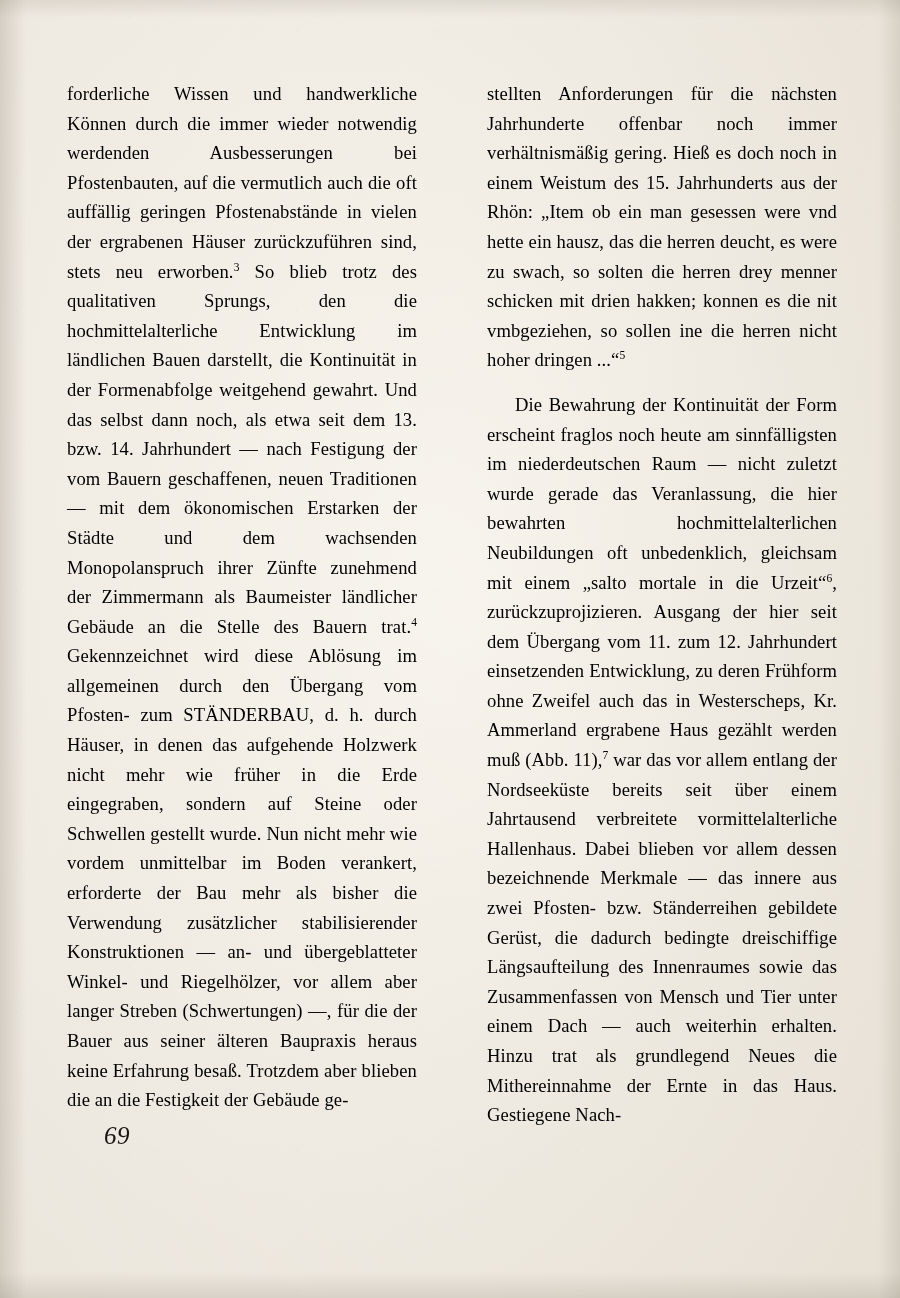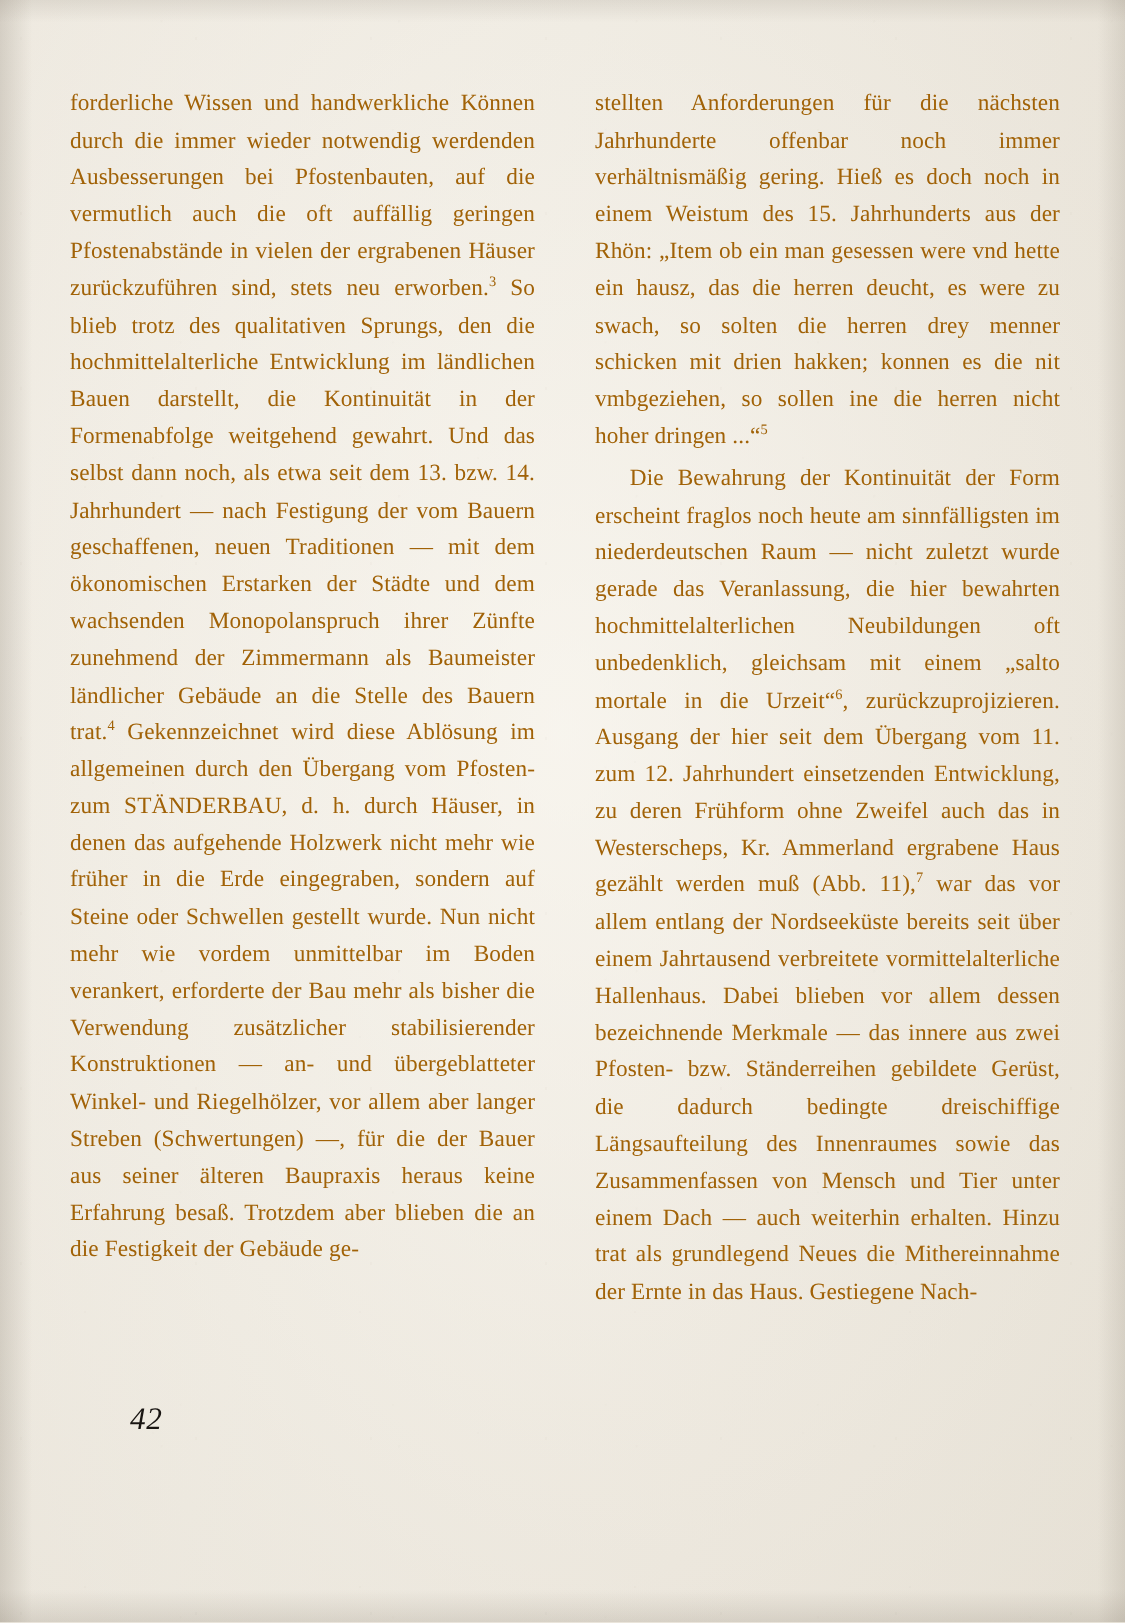--- a/index.html
+++ b/index.html
@@ -45,28 +45,28 @@
     top: 64px;
     left: 52px;
     width: 800px;
     display: flex;
     gap: 40px;
   }
   .column {
     width: 380px;
   }
   .column p {
-    margin: 4px;
+    margin: 15px;
     font-size: 18.6px;
     line-height: 29.6px;
     text-align: justify;
     text-justify: inter-word;
     hyphens: manual;
     letter-spacing: 0.1px;
-    color: #a16207;
+    color: #000000;
   }
   .column p + p {
     text-indent: 1.5em;
   }
   .column p.cont {
     text-indent: 0;
   }
   sup {
     font-size: 0.62em;
     vertical-align: super;
@@ -120,21 +120,21 @@
       <p class="cont"><span>forderliche Wissen und handwerkliche Können durch die immer wieder notwendig werdenden Ausbesserungen bei Pfostenbauten, auf die vermutlich auch die oft auffällig geringen Pfostenabstände in vielen der ergrabenen Häuser zurückzuführen sind, stets neu erworben.</span><sup>3</sup><span> So blieb trotz des qualitativen Sprungs, den die hochmittelalterliche Entwicklung im ländlichen Bauen darstellt, die Kontinuität in der Formenabfolge weitgehend gewahrt. Und das selbst dann noch, als etwa seit dem 13. bzw. 14. Jahrhundert — nach Festigung der vom Bauern geschaffenen, neuen Traditionen — mit dem ökonomischen Erstarken der Städte und dem wachsenden Monopolanspruch ihrer Zünfte zunehmend der Zimmermann als Baumeister ländlicher Gebäude an die Stelle des Bauern trat.</span><sup>4</sup><span> Gekennzeichnet wird diese Ablösung im allgemeinen durch den Übergang vom Pfosten- zum STÄNDERBAU, d. h. durch Häuser, in denen das aufgehende Holzwerk nicht mehr wie früher in die Erde eingegraben, sondern auf Steine oder Schwellen gestellt wurde. Nun nicht mehr wie vordem unmittelbar im Boden verankert, erforderte der Bau mehr als bisher die Verwendung zusätzlicher stabilisierender Konstruktionen — an- und übergeblatteter Winkel- und Riegelhölzer, vor allem aber langer Streben (Schwertungen) —, für die der Bauer aus seiner älteren Baupraxis heraus keine Erfahrung besaß. Trotzdem aber blieben die an die Festigkeit der Gebäude ge-</span></p>
     </div>
 
     <div class="column">
       <p class="cont"><span>stellten Anforderungen für die nächsten Jahrhunderte offenbar noch immer verhältnismäßig gering. Hieß es doch noch in einem Weistum des 15. Jahrhunderts aus der Rhön: „Item ob ein man gesessen were vnd hette ein hausz, das die herren deucht, es were zu swach, so solten die herren drey menner schicken mit drien hakken; konnen es die nit vmbgeziehen, so sollen ine die herren nicht hoher dringen ...“</span><sup>5</sup><span></span></p>
       <p><span>Die Bewahrung der Kontinuität der Form erscheint fraglos noch heute am sinnfälligsten im niederdeutschen Raum — nicht zuletzt wurde gerade das Veranlassung, die hier bewahrten hochmittelalterlichen Neubildungen oft unbedenklich, gleichsam mit einem „salto mortale in die Urzeit“</span><sup>6</sup><span>, zurückzuprojizieren. Ausgang der hier seit dem Übergang vom 11. zum 12. Jahrhundert einsetzenden Entwicklung, zu deren Frühform ohne Zweifel auch das in Westerscheps, Kr. Ammerland ergrabene Haus gezählt werden muß (Abb. 11),</span><sup>7</sup><span> war das vor allem entlang der Nordseeküste bereits seit über einem Jahrtausend verbreitete vormittelalterliche Hallenhaus. Dabei blieben vor allem dessen bezeichnende Merkmale — das innere aus zwei Pfosten- bzw. Ständerreihen gebildete Gerüst, die dadurch bedingte dreischiffige Längsaufteilung des Innenraumes sowie das Zusammenfassen von Mensch und Tier unter einem Dach — auch weiterhin erhalten. Hinzu trat als grundlegend Neues die Mithereinnahme der Ernte in das Haus. Gestiegene Nach-</span></p>
     </div>
 
   </div>
 
-  <div class="folio">42</div>
+  <div class="folio">69</div>
 
 </div>
 
 <div class="grain"></div>
 <div class="edge-shadow-left"></div>
 <div class="edge-shadow-right"></div>
 <div class="edge-shadow-top"></div>
 <div class="edge-shadow-bottom"></div>
 
 </body></html>

